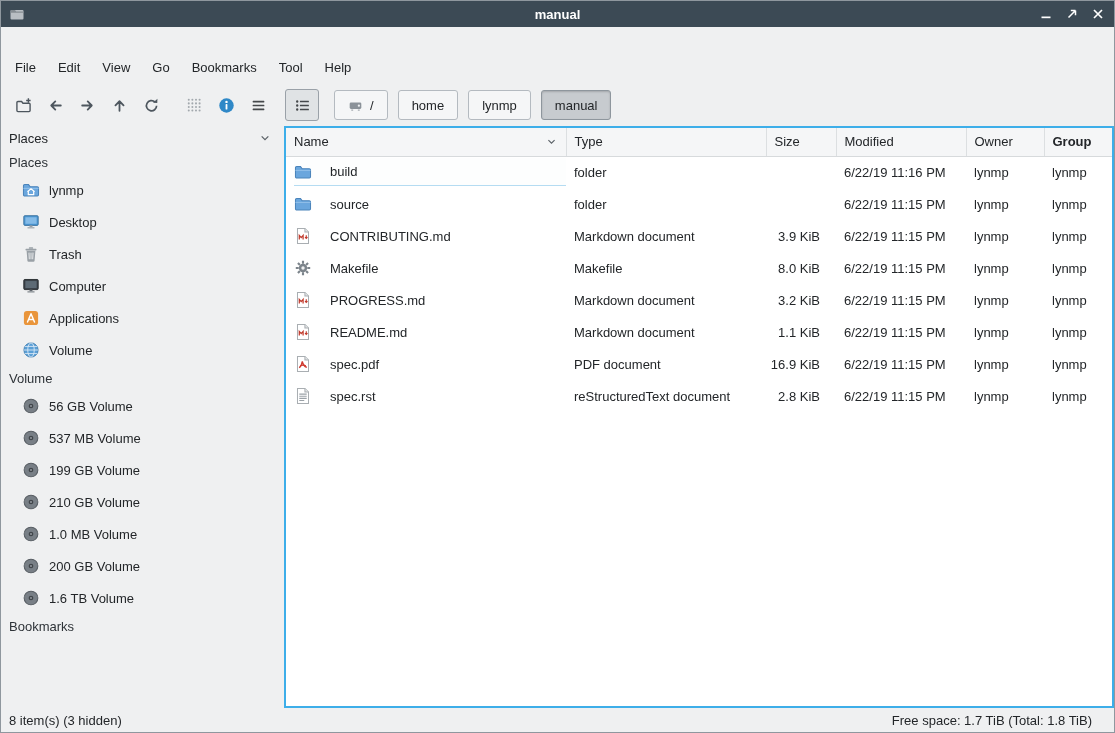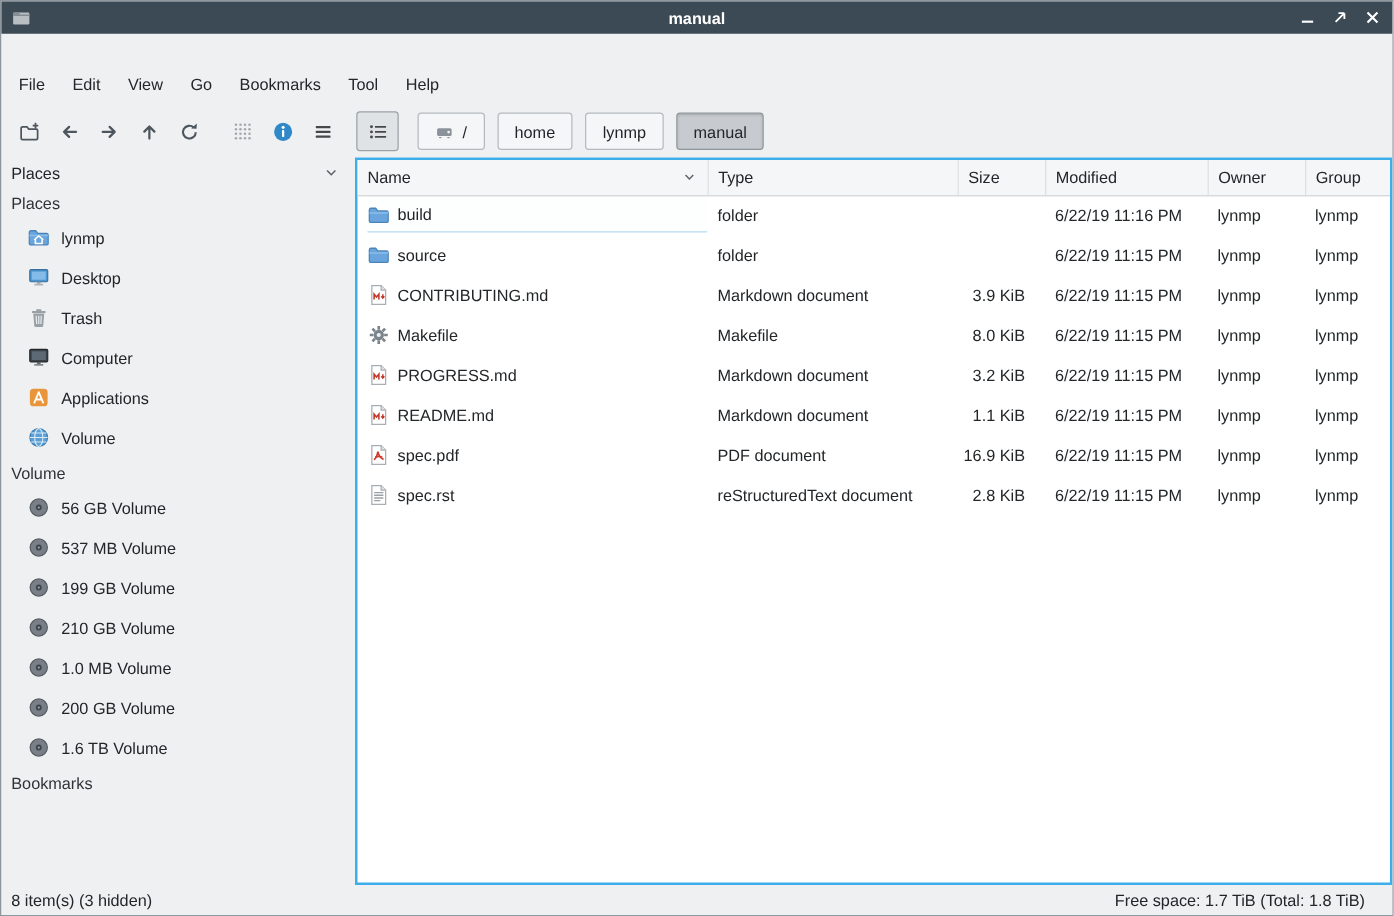--- a/index.html
+++ b/index.html
@@ -37,26 +37,26 @@
   .sidebar-header .chev{width:14px;height:14px;display:inline-flex;}
   .section-title{height:24px;display:flex;align-items:center;padding:0 8px;color:#2e3338;}
   .side-item{height:32px;display:flex;align-items:center;gap:9px;padding-left:21px;cursor:default;}
   .side-item .icon{width:18px;height:18px;flex:0 0 18px;display:inline-flex;}
   .side-label{white-space:nowrap;}
 
   .main{flex:1;border:2px solid #3daee9;background:#ffffff;overflow:hidden;}
   table{width:100%;border-collapse:collapse;table-layout:fixed;font-size:13px;}
   col.c-name{width:280px}col.c-type{width:200px}col.c-size{width:70px}col.c-modified{width:130px}col.c-owner{width:78px}col.c-group{width:auto}
   thead th{height:28px;background:#f5f6f7;border-right:1px solid #dcdfe1;border-bottom:1px solid #d7dadc;font-weight:normal;text-align:left;padding:0 0 0 8px;color:#232629;}
-  thead th:last-child{border-right:none;}
+  thead th:last-child{border-right:none;font-weight:bold;}
   .th-inner{display:flex;align-items:center;justify-content:space-between;padding-right:8px;gap:21px;}
   .sort-icon{width:13px;height:13px;display:inline-flex;}
   tbody td{height:32px;padding-left:8px;white-space:nowrap;overflow:hidden;}
   td.col-size{text-align:right;padding-right:16px;padding-left:0;}
-  .file-name{display:flex;align-items:center;gap:6px;height:28px;}
+  .file-name{display:flex;align-items:center;gap:18px;height:28px;}
   .file-name .icon{width:18px;height:18px;flex:0 0 18px;display:inline-flex;}
   #file-rows tr:first-child .file-name{border-bottom:1px solid #b5dcf2;background:#fdfefe;}
 
   
   .statusbar{flex:0 0 24px;display:flex;align-items:center;justify-content:space-between;padding:0 22px 0 8px;}
 </style>
 </head>
 <body>
 
 <div class="window">

